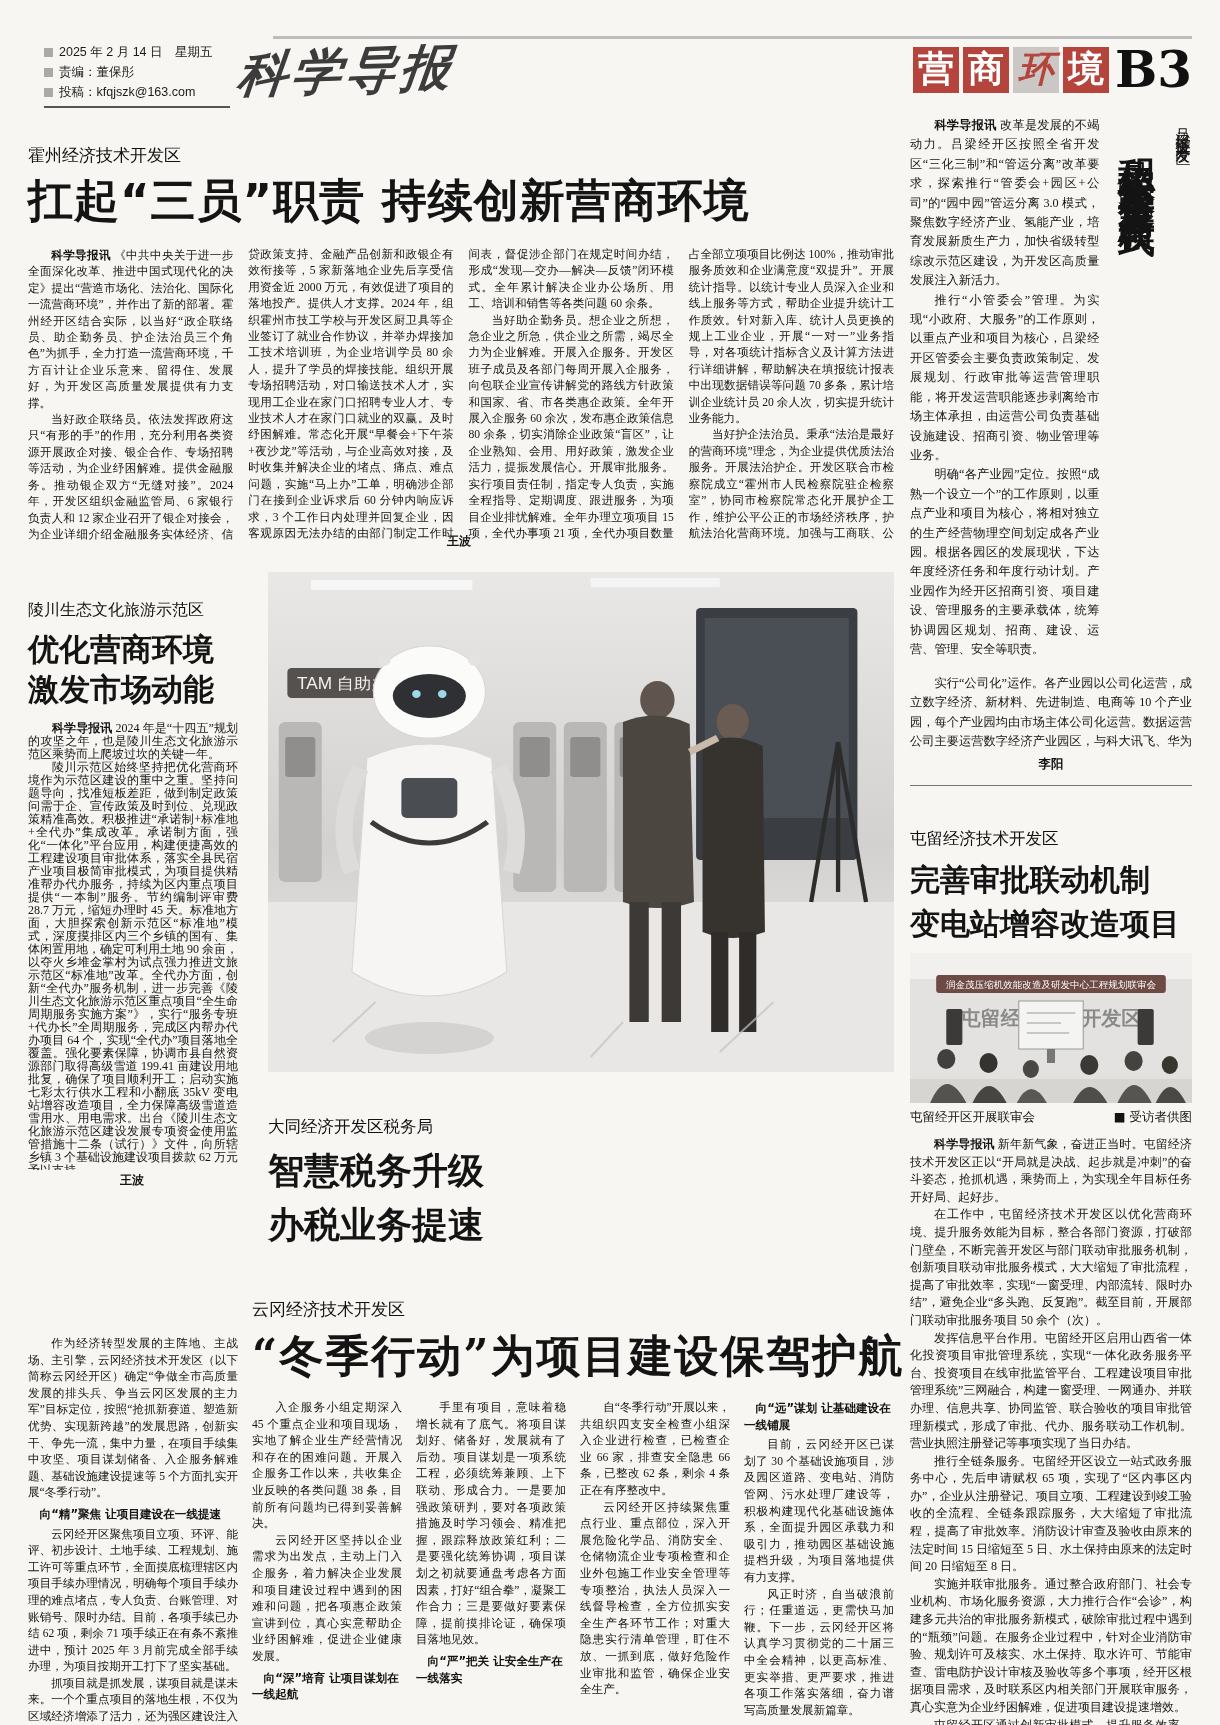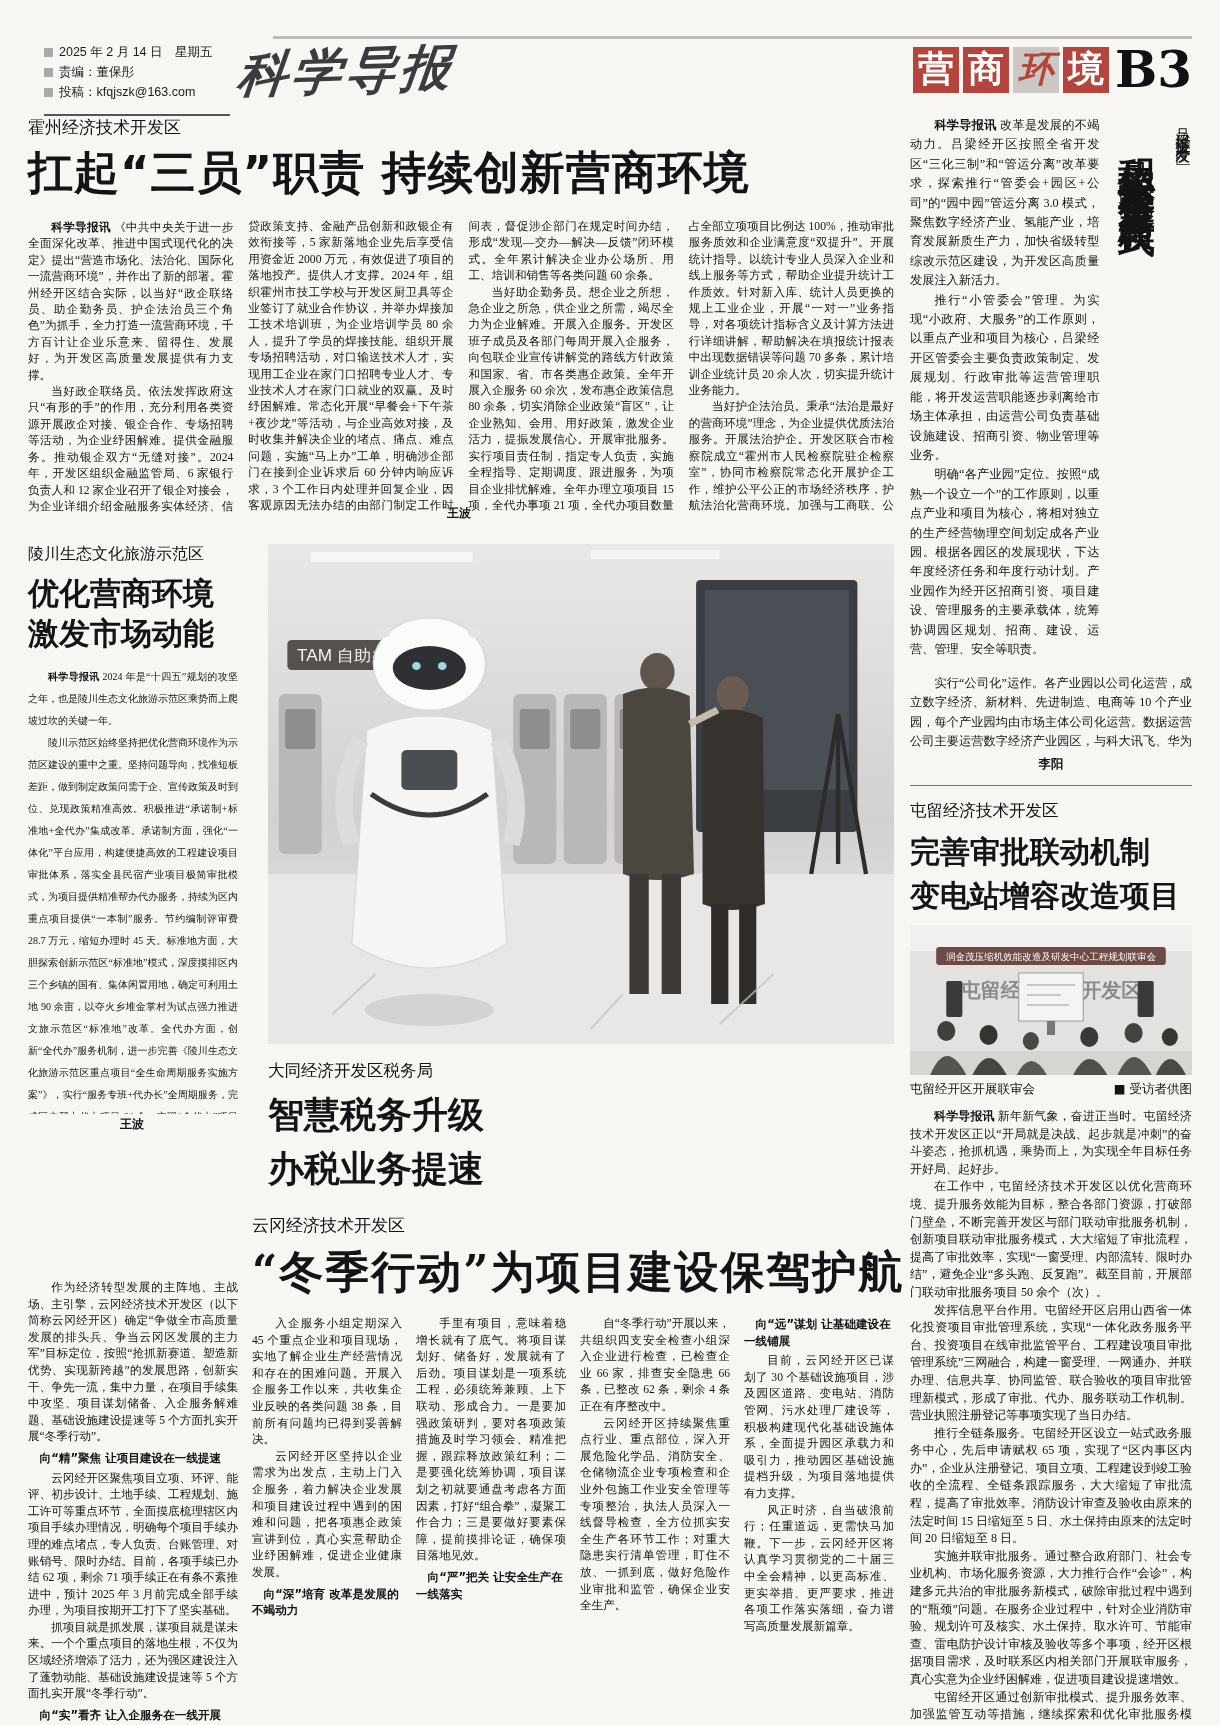--- a/index.html
+++ b/index.html
@@ -8,54 +8,54 @@
     width:1220px; height:1725px; overflow:hidden;
     background:#f7f6f3; color:#141414;
     font-family:"Liberation Serif","DejaVu Serif",serif;
   }
   .page { padding:16px 28px 8px 28px; position:relative; height:100%; }
 
   
   .hdr { position:relative; height:92px; }
   .hdr-rule { position:absolute; left:245px; right:0; top:20px; height:3px; background:#bdbdbd; }
   .hdr-left { position:absolute; left:16px; top:26px; width:186px; font-size:12.5px; line-height:20px;
-              font-family:"Liberation Sans",sans-serif; border-bottom:2px solid #555; padding-bottom:12px; color:#1a1a1a;}
+              font-family:"Liberation Sans",sans-serif; border-bottom:2px solid #555; padding-bottom:4px; color:#1a1a1a;}
   .hdr-left .row { display:flex; align-items:center; gap:6px; white-space:nowrap; }
   .sq { width:9px; height:9px; background:#a9a9a9; flex:none; }
   .masthead { position:absolute; left:210px; top:22px; font-size:50px; font-weight:bold; font-style:italic;
               color:#3c3c3c; transform:skewX(-8deg) rotate(-2deg); letter-spacing:4px;
               font-family:"DejaVu Serif",serif; }
   .banner { position:absolute; right:0; top:24px; display:flex; align-items:center; gap:4px; }
   .blk { width:46px; height:46px; background:#b5453c; color:#fff; display:flex; align-items:center;
          justify-content:center; font-size:36px; font-weight:900; font-family:"DejaVu Sans",sans-serif; }
   .blk.cal { background:#cbc7c4; color:#b5453c; font-style:italic; font-family:"DejaVu Serif",serif; }
   .pageno { font-size:50px; font-weight:900; font-family:"DejaVu Serif",serif; color:#111; margin-left:2px; }
 
   
   p { text-indent:2em; text-align:justify; }
-  .kicker { font-size:17px; font-family:Liberation Sans, sans-serif; color:#111; }
+  .kicker { font-size:17px; font-family:Liberation Sans, sans-serif; color:#111;margin-top:28px; }
   .author { text-align:center; font-weight:bold; font-family:"DejaVu Sans",sans-serif; }
   .subhead { font-weight:bold; font-family:"DejaVu Sans",sans-serif; margin:4px 0; text-indent:1em; }
 
   .content { display:flex; gap:16px; margin-top:8px; }
   .colL { flex:1; min-width:0; }
   .rail { width:282px; flex:none; }
 
   
   .hz-headline { font-size:45px; font-weight:900; font-family:"DejaVu Sans",sans-serif;
                  letter-spacing:1px; margin:4px 0 16px 0; white-space:nowrap; }
   .hz-cols { column-count:4; column-gap:15px; font-size:11.6px; line-height:16.4px; height:302px; overflow:hidden; }
   .hz-author { margin-top:-16px; padding-right:4px; font-size:12px; }
 
   
   .mid { display:flex; gap:30px; margin-top:22px; }
   .lc { width:210px; flex:none; }
   .lc .kicker { font-size:16px; }
   .lc-headline { font-size:31px; font-weight:700; font-family:"DejaVu Sans",sans-serif; line-height:1.3; margin:8px 0 12px 0; }
-  .lc-body { font-size:10px; line-height:22px; height:448px; overflow:hidden; }
+  .lc-body { font-size:12px; line-height:13px; height:448px; overflow:hidden; }
   .lc-author { font-size:12px; margin-top:2px; padding-right:2px; }
   .photo-wrap { flex:1; min-width:0; }
   .photo-main { width:100%; height:500px; display:block; background:#d9d9d9; }
   .cap-row { display:flex; gap:20px; margin-top:16px; }
   .cap-left { width:238px; flex:none; }
   .cap-left .kicker { font-size:16.5px; }
   .cap-title { font-size:36px; font-weight:900; font-family:"DejaVu Sans",sans-serif; line-height:1.5; margin-top:6px; }
   .cap-text { flex:1; font-size:12.2px; line-height:19px; padding-top:4px; }
   .credit { font-family:"DejaVu Sans",sans-serif; font-size:11.5px; white-space:nowrap; }
 
@@ -240,21 +240,21 @@
             <p>云冈经开区聚焦项目立项、环评、能评、初步设计、土地手续、工程规划、施工许可等重点环节，全面摸底梳理辖区内项目手续办理情况，明确每个项目手续办理的难点堵点，专人负责、台账管理、对账销号、限时办结。目前，各项手续已办结 62 项，剩余 71 项手续正在有条不紊推进中，预计 2025 年 3 月前完成全部手续办理，为项目按期开工打下了坚实基础。</p>
             <p>抓项目就是抓发展，谋项目就是谋未来。一个个重点项目的落地生根，不仅为区域经济增添了活力，还为强区建设注入了蓬勃动能、基础设施建设提速等 5 个方面扎实开展“冬季行动”。</p>
             <div class="subhead">向“实”看齐 让入企服务在一线开展</div>
           </div>
         <div class="yg-main">
           <div class="kicker">云冈经济技术开发区</div>
           <div class="yg-headline">“冬季行动”为项目建设保驾护航</div>
           <div class="yg-cols">
               <p>入企服务小组定期深入 45 个重点企业和项目现场，实地了解企业生产经营情况和存在的困难问题。开展入企服务工作以来，共收集企业反映的各类问题 38 条，目前所有问题均已得到妥善解决。</p>
               <p>云冈经开区坚持以企业需求为出发点，主动上门入企服务，着力解决企业发展和项目建设过程中遇到的困难和问题，把各项惠企政策宣讲到位，真心实意帮助企业纾困解难，促进企业健康发展。</p>
-              <div class="subhead">向“深”培育 改革是发展的不竭动力</div>
+              <div class="subhead">向“深”培育 让项目谋划在一线起航</div>
               <p>手里有项目，意味着稳增长就有了底气。将项目谋划好、储备好，发展就有了后劲。项目谋划是一项系统工程，必须统筹兼顾、上下联动、形成合力。一是要加强政策研判，要对各项政策措施及时学习领会、精准把握，跟踪释放政策红利；二是要强化统筹协调，项目谋划之初就要通盘考虑各方面因素，打好“组合拳”，凝聚工作合力；三是要做好要素保障，提前摸排论证，确保项目落地见效。</p>
               <div class="subhead">向“严”把关 让安全生产在一线落实</div>
               <p>自“冬季行动”开展以来，共组织四支安全检查小组深入企业进行检查，已检查企业 66 家，排查安全隐患 66 条，已整改 62 条，剩余 4 条正在有序整改中。</p>
               <p>云冈经开区持续聚焦重点行业、重点部位，深入开展危险化学品、消防安全、仓储物流企业专项检查和企业外包施工作业安全管理等专项整治，执法人员深入一线督导检查，全方位抓实安全生产各环节工作；对重大隐患实行清单管理，盯住不放、一抓到底，做好危险作业审批和监管，确保企业安全生产。</p>
               <div class="subhead">向“远”谋划 让基础建设在一线铺展</div>
               <p>目前，云冈经开区已谋划了 30 个基础设施项目，涉及园区道路、变电站、消防管网、污水处理厂建设等，积极构建现代化基础设施体系，全面提升园区承载力和吸引力，推动园区基础设施提档升级，为项目落地提供有力支撑。</p>
               <p>风正时济，自当破浪前行；任重道远，更需快马加鞭。下一步，云冈经开区将认真学习贯彻党的二十届三中全会精神，以更高标准、更实举措、更严要求，推进各项工作落实落细，奋力谱写高质量发展新篇章。</p>
             </div>
 
         </div>

